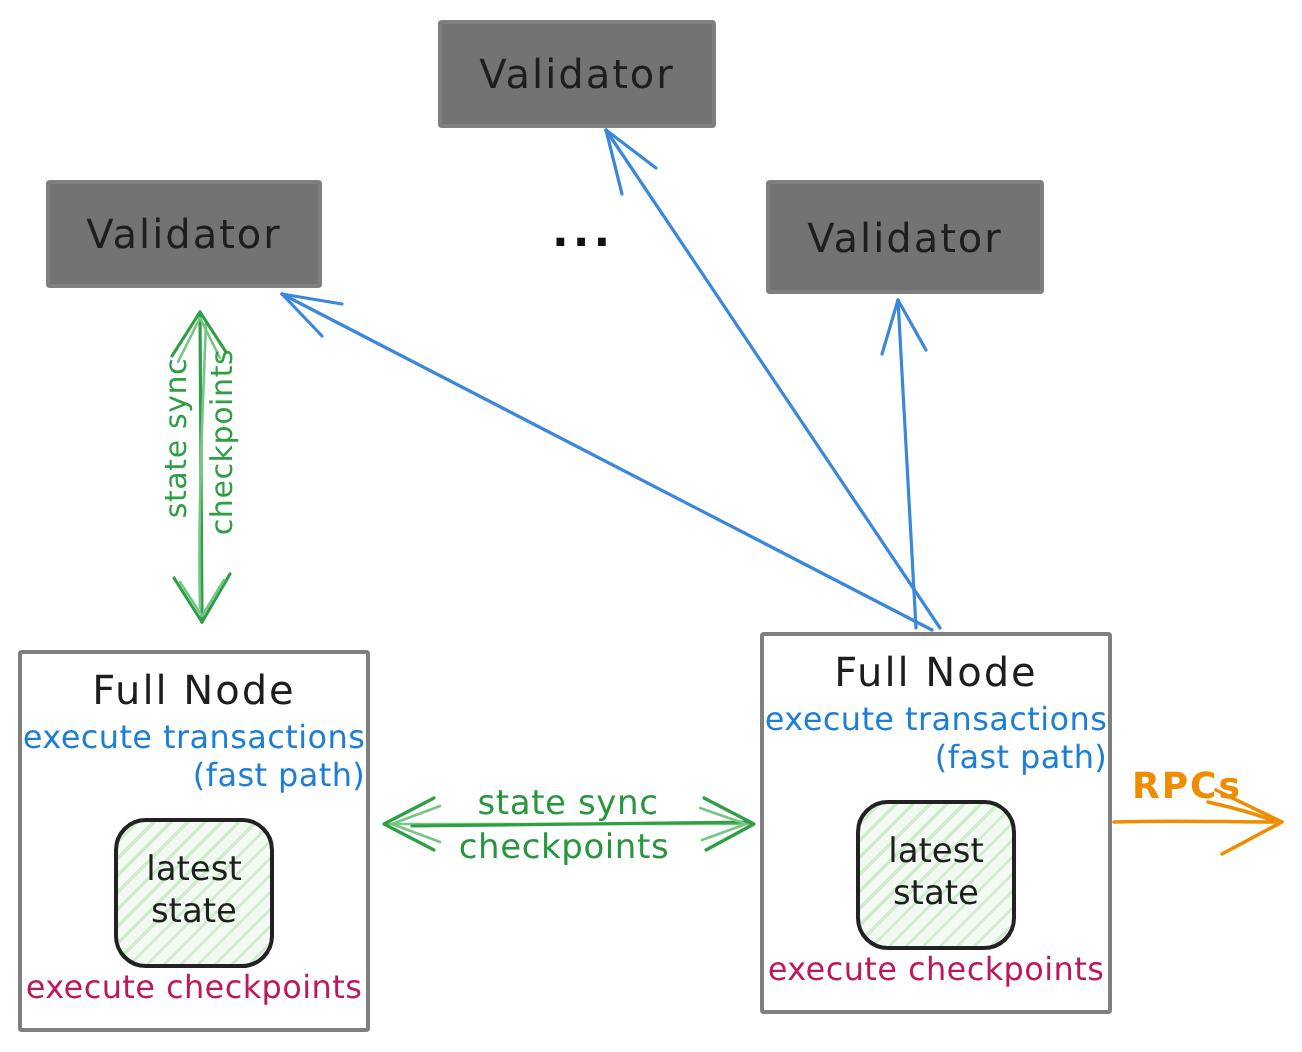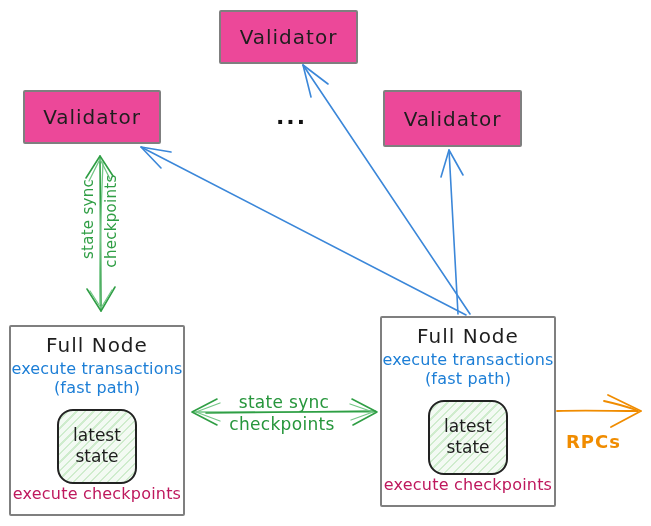--- a/index.html
+++ b/index.html
@@ -3,48 +3,48 @@
 <meta charset="utf-8">
 <style>
   :root{
     --ink:#1e1e1e; --border:#7f7f7f; --blue:#1c7ed6; --blue-arrow:#3b87d9;
     --green:#2f9e44; --green-light:#74c687; --orange:#f08c00;
     --state-fill:#f3faf3; --state-hatch:#cfeccd;
   }
   html,body{margin:0;padding:0;background:#ffffff;}
   body{font-family:"DejaVu Sans",sans-serif;color:var(--ink);}
   .canvas{position:relative;width:651px;height:526px;background:#ffffff;overflow:hidden;}
-  .box{position:absolute;background:#ec4899;border:2px solid var(--border);border-radius:2px;
+  .box{position:absolute;background:#737373;border:2px solid var(--border);border-radius:2px;
        display:flex;align-items:center;justify-content:center;box-sizing:border-box;}
   .box .label{font-size:20px;letter-spacing:1px;color:var(--ink);white-space:nowrap;}
   .validator-top{left:219px;top:10px;width:139px;height:54px;}
   .validator-left{left:23px;top:90px;width:138px;height:54px;}
   .validator-right{left:383px;top:90px;width:139px;height:57px;}
   .ellipsis{position:absolute;left:276px;top:104px;font-size:22px;font-weight:bold;
             letter-spacing:2px;color:#111;}
   .node{position:absolute;width:176px;height:191px;background:#ffffff;border:2px solid var(--border);
         border-radius:2px;box-sizing:border-box;display:flex;flex-direction:column;align-items:center;}
   .node-left{left:9px;top:325px;}
   .node-right{left:380px;top:316px;}
   .node-title{margin-top:6px;font-size:20px;letter-spacing:1px;color:var(--ink);}
   .node-blue{margin-top:3px;font-size:16px;line-height:1.18;letter-spacing:0.2px;
-             color:var(--blue);text-align:center;white-space:nowrap;}
+             color:var(--blue);text-align:right;white-space:nowrap;}
   .state-box{margin-top:11px;width:80px;height:78px;border:2px solid #222;border-radius:16px;
              box-sizing:border-box;display:flex;flex-direction:column;align-items:center;justify-content:center;
              background:repeating-linear-gradient(135deg,var(--state-hatch) 0 1.5px,var(--state-fill) 1.5px 6px);}
   .state-box .st{font-size:17px;line-height:1.25;color:var(--ink);}
   .node-green{margin-top:auto;margin-bottom:11px;font-size:16px;letter-spacing:0.2px;
               color:#be185d;white-space:nowrap;}
   .edge-label{position:absolute;white-space:nowrap;}
   .v-label{width:160px;height:18px;text-align:center;font-size:15px;color:var(--green);
            transform:rotate(-90deg);transform-origin:center center;letter-spacing:0.3px;}
   .h-label{width:176px;text-align:center;font-size:17px;color:#27963c;letter-spacing:0.3px;}
   .orch-label{left:291px;top:219px;width:290px;text-align:center;font-size:18px;
               letter-spacing:0.6px;color:var(--blue);}
-  .rpcs-label{left:566px;top:383px;font-size:18px;font-weight:bold;letter-spacing:1px;color:var(--orange);margin-top:48px;}
+  .rpcs-label{left:566px;top:383px;font-size:18px;font-weight:bold;letter-spacing:1px;color:var(--orange);}
   svg.overlay{position:absolute;left:0;top:0;pointer-events:none;}
   .stroke-green{stroke:var(--green);stroke-width:1.6;fill:none;stroke-linecap:round;}
   .stroke-green-lt{stroke:var(--green-light);stroke-width:1.3;fill:none;stroke-linecap:round;}
   .stroke-blue{stroke:var(--blue-arrow);stroke-width:1.6;fill:none;stroke-linecap:round;}
   .stroke-orange{stroke:var(--orange);stroke-width:1.8;fill:none;stroke-linecap:round;}
 </style>
 </head>
 <body>
 
 <div class="canvas">

